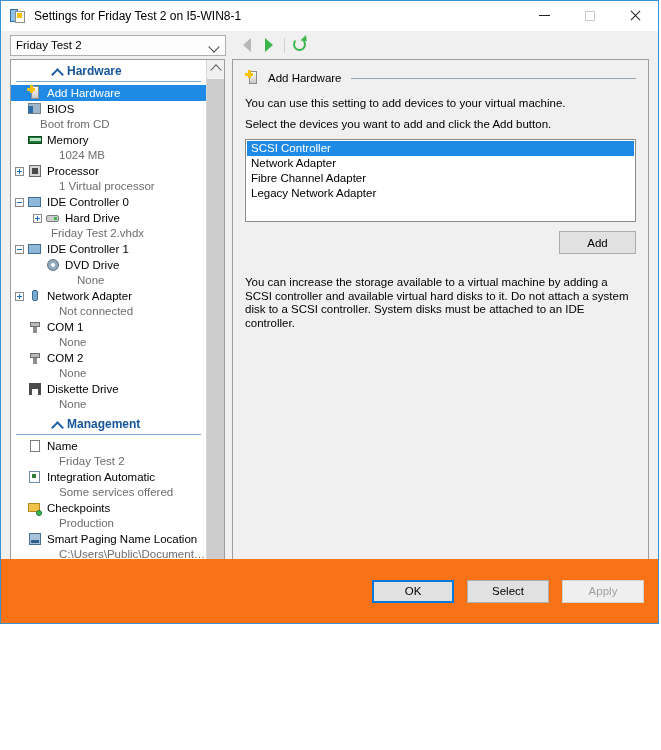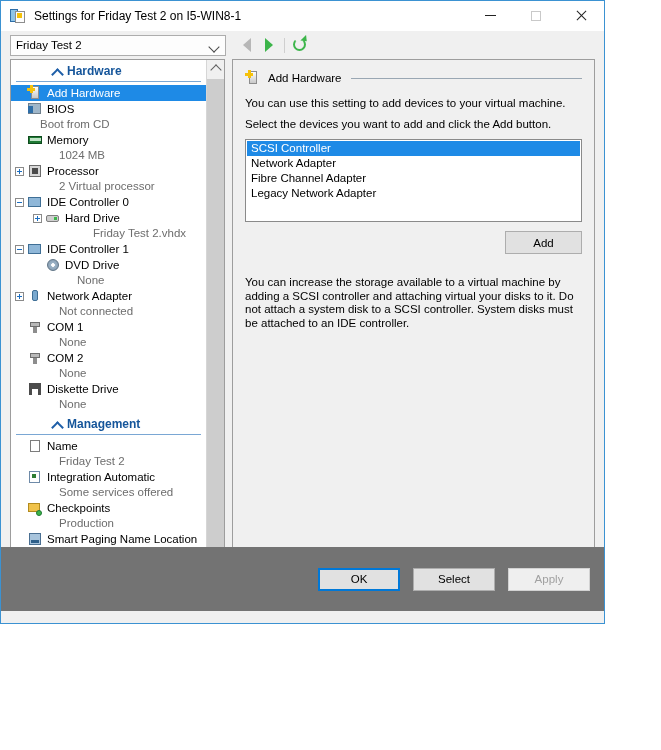--- a/index.html
+++ b/index.html
@@ -2,21 +2,21 @@
 <html><head>
 <meta charset="utf-8">
 <style>
   html,body{margin:0;padding:0;}
   body{
     width:661px;height:750px;background:#ffffff;
     font-family:"Liberation Sans","DejaVu Sans",sans-serif;
     font-size:11.5px;color:#000;overflow:hidden;
   }
   .dialog{
-    position:absolute;left:0;top:0;width:605px;height:624px;
+    position:absolute;left:0;top:0;width:659px;height:624px;
     border:1px solid #3b92d2;background:#f0f0f0;box-sizing:border-box;
   }
   
   .titlebar{
     height:29px;background:#ffffff;display:flex;align-items:center;
     border-bottom:1px solid #ffffff;position:relative;
   }
   .title-icon{width:16px;height:16px;margin-left:9px;position:relative;flex:none;}
   .title-text{margin-left:8px;font-size:12px;color:#000;white-space:nowrap;}
   .wbtns{position:absolute;right:0;top:0;height:29px;display:flex;}
@@ -153,21 +153,21 @@
     min-width:77px;height:23px;background:#e1e1e1;border:1px solid #adadad;
     box-sizing:border-box;display:flex;align-items:center;justify-content:center;
     font-size:11.5px;color:#000;
   }
   .btn.disabled{color:#a0a0a0;background:#efefef;border-color:#d2d2d2;}
   .btn.focus{border:2px solid #0078d7;background:#e1e1e1;}
   .desc{font-size:11.5px;line-height:13.5px;}
 
   
   .footer{
-    position:absolute;left:0;right:0;bottom:12px;height:64px;background:#737373;
+    position:absolute;left:0;right:0;bottom:0;height:64px;background:#f97316;
     display:flex;align-items:center;justify-content:flex-end;padding-right:14px;
     box-sizing:border-box;
     padding-left:40px;
   }
   .footer .btn{min-width:82px;height:23px;margin-left:13px;}
 </style>
 </head>
 <body>
 
 <div class="dialog">
@@ -252,38 +252,38 @@
         </div>
         <div class="sub" style="padding-left:48px">1024 MB</div>
 
         <div class="node">
           <span class="exp plus"></span>
           <span class="ico">
               <i class="i-cpu"></i>
             </span>
           <span class="node-label">Processor</span>
         </div>
-        <div class="sub" style="padding-left:48px">2 Virtual processor</div>
+        <div class="sub" style="padding-left:48px">1 Virtual processor</div>
 
         <div class="node">
           <span class="exp"></span>
           <span class="ico">
               <i class="i-ide"></i>
             </span>
           <span class="node-label">IDE Controller 0</span>
         </div>
 
         <div class="node" style="padding-left:22px">
           <span class="exp plus"></span>
           <span class="ico">
               <i class="i-hdd"></i>
             </span>
           <span class="node-label">Hard Drive</span>
         </div>
-        <div class="sub" style="padding-left:82px">Friday Test 2.vhdx</div>
+        <div class="sub" style="padding-left:40px">Friday Test 2.vhdx</div>
 
         <div class="node">
           <span class="exp"></span>
           <span class="ico">
               <i class="i-ide"></i>
             </span>
           <span class="node-label">IDE Controller 1</span>
         </div>
 
         <div class="node" style="padding-left:22px">
@@ -414,21 +414,21 @@
         <div class="lrow sel">SCSI Controller</div>
         <div class="lrow">Network Adapter</div>
         <div class="lrow">Fibre Channel Adapter</div>
         <div class="lrow">Legacy Network Adapter</div>
       </div>
 
       <div class="btnrow">
         <div class="btn">Add</div>
       </div>
 
-      <div class="desc">You can increase the storage available to a virtual machine by adding a SCSI controller and attaching virtual your disks to it. Do not attach a system disk to a SCSI controller. System disks must be attached to an IDE controller.</div>
+      <div class="desc">You can increase the storage available to a virtual machine by adding a SCSI controller and available virtual hard disks to it. Do not attach a system disk to a SCSI controller. System disks must be attached to an IDE controller.</div>
     </div>
   </div>
 
   <div class="footer">
     <div class="btn focus">OK</div>
     <div class="btn">Select</div>
     <div class="btn disabled">Apply</div>
   </div>
 </div>
 

